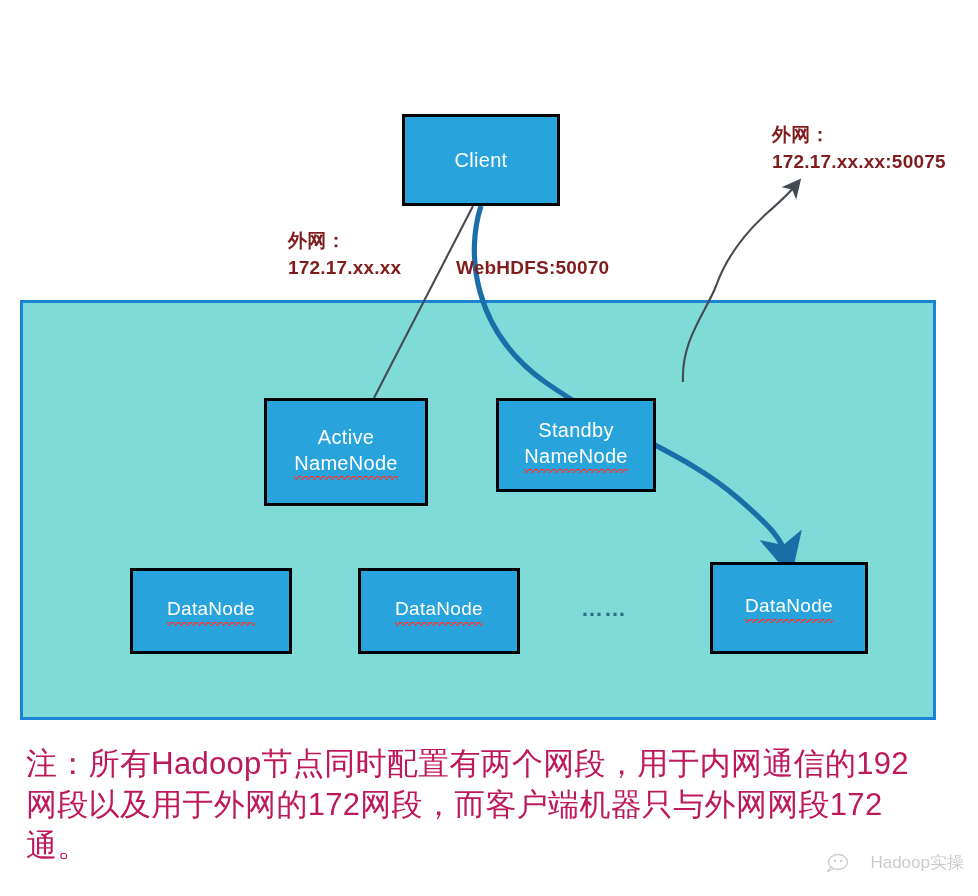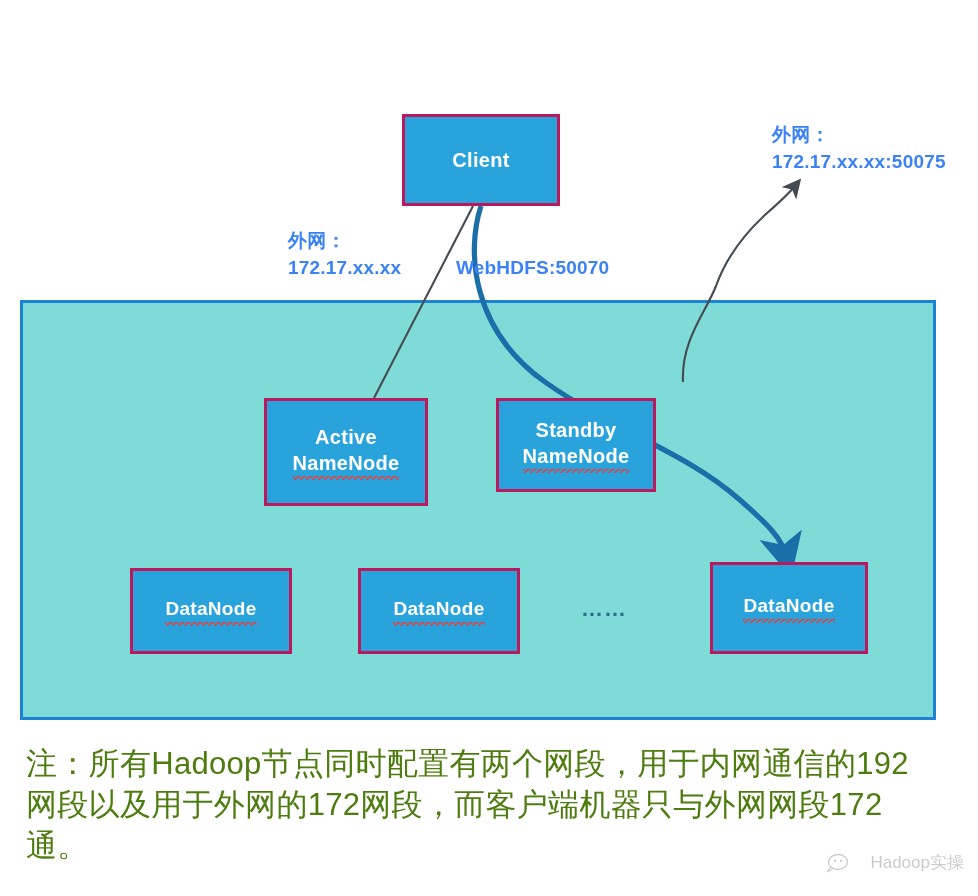--- a/index.html
+++ b/index.html
@@ -53,24 +53,24 @@
     height: 420px;
     background: #7FDBD8;
     border: 3px solid #1C83D4;
     box-sizing: border-box;
   }
 
   
   .node {
     position: absolute;
     background: #29A3DC;
-    border: 3px solid #be185d;
+    border: 3px solid #000000;
     box-sizing: border-box;
     color: #ffffff;
-    font-weight: bold;
+    font-weight: normal;
     display: flex;
     align-items: center;
     justify-content: center;
     text-align: center;
     line-height: 1.32;
     letter-spacing: 0.3px;
   }
   .node .lbl { display: block; }
   .node .sq-under {
     display: inline-block;
@@ -87,21 +87,21 @@
   #node-client   { left: 402px; top: 114px; width: 158px; height: 92px;  font-size: 20px; }
   #node-active   { left: 264px; top: 398px; width: 164px; height: 108px;  font-size: 20px; }
   #node-standby  { left: 496px; top: 398px; width: 160px; height: 94px;  font-size: 20px; }
   #node-dn1      { left: 130px; top: 568px; width: 162px; height: 86px;  font-size: 19px; }
   #node-dn2      { left: 358px; top: 568px; width: 162px; height: 86px;  font-size: 19px; }
   #node-dn3      { left: 710px; top: 562px; width: 158px; height: 92px;  font-size: 19px; }
 
   
   .lbl-text {
     position: absolute;
-    color: #3b82f6;
+    color: #7f1d1d;
     font-weight: bold;
     font-size: 19px;
     line-height: 1.42;
     white-space: pre-line;
     letter-spacing: 0.2px;
   }
   #label-extnet-left  { left: 288px; top: 228px; }
   #label-extnet-right { left: 772px; top: 122px; }
   #label-intranet     { left: 58px;  top: 352px; }
   #label-webhdfs      { left: 456px; top: 255px; }
@@ -117,21 +117,21 @@
   }
 
   
   #bottom-note {
     position: absolute;
     left: 26px;
     top: 744px;
     width: 906px;
     font-size: 31px;
     line-height: 1.32;
-    color: #4d7c0f;
+    color: #be185d;
     white-space: pre-line;
     letter-spacing: 0.3px;
   }
 
   
   #watermark {
     position: absolute;
     right: 14px;
     bottom: 22px;
     display: flex;

